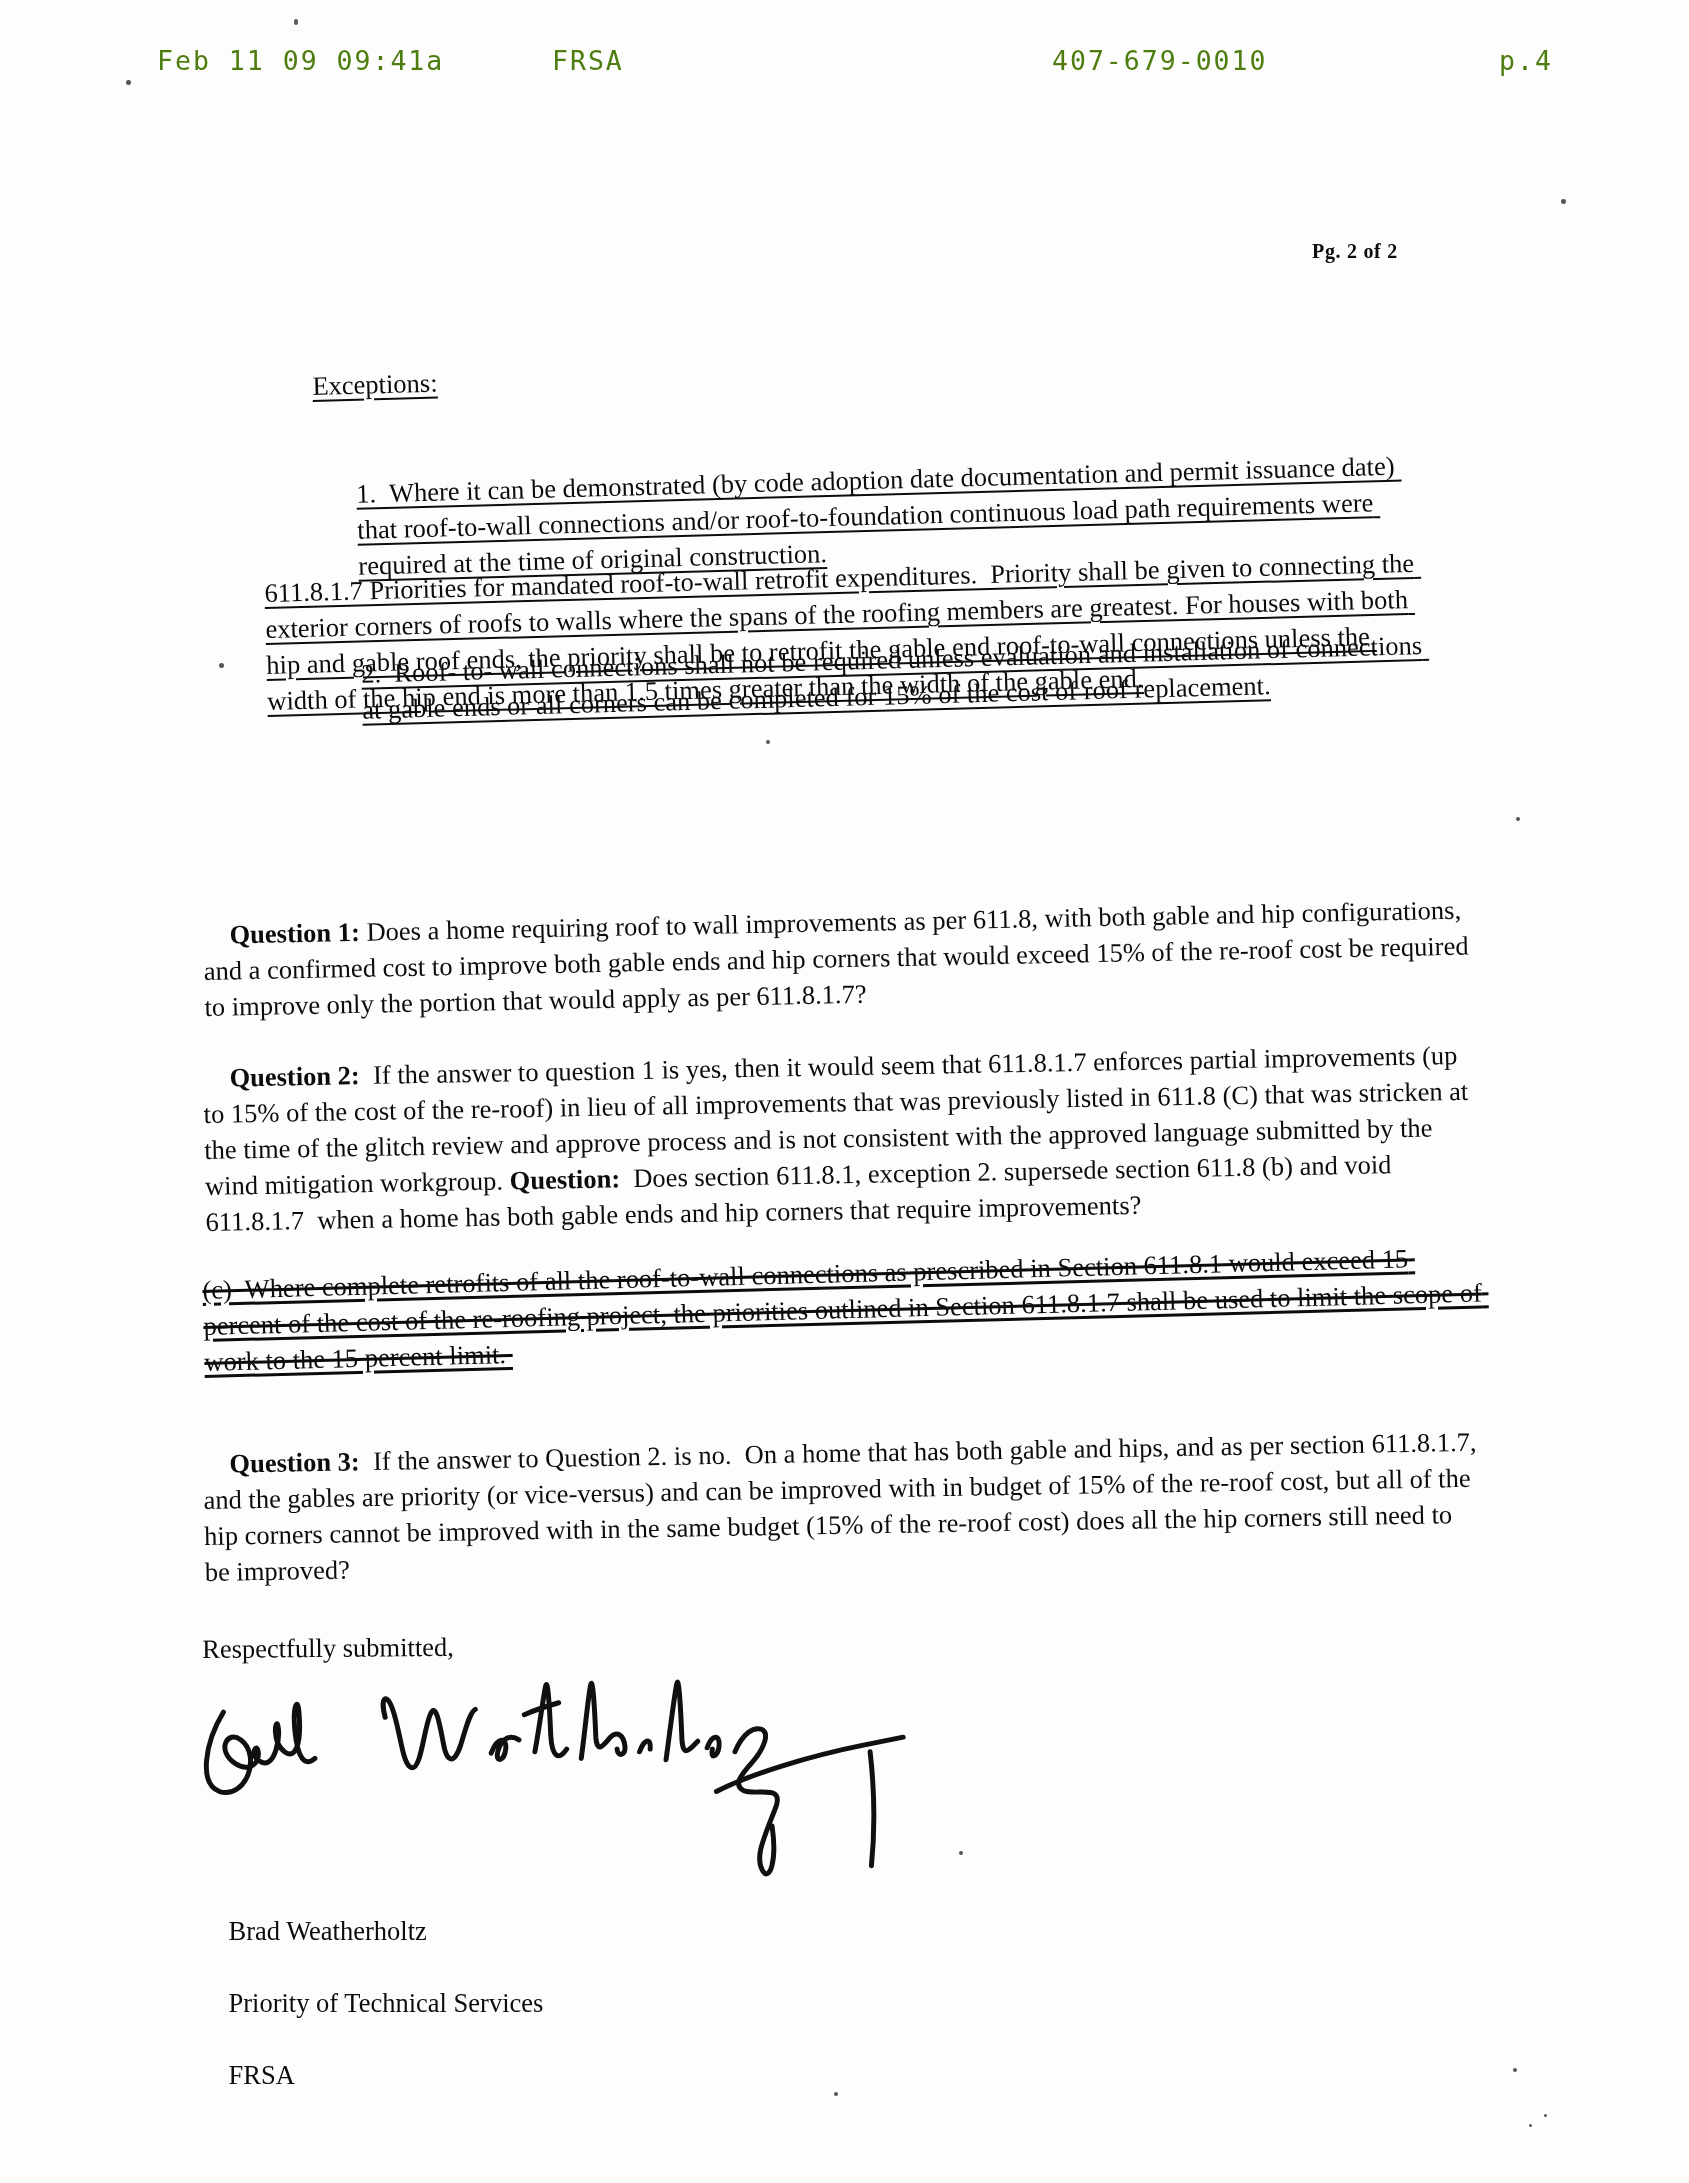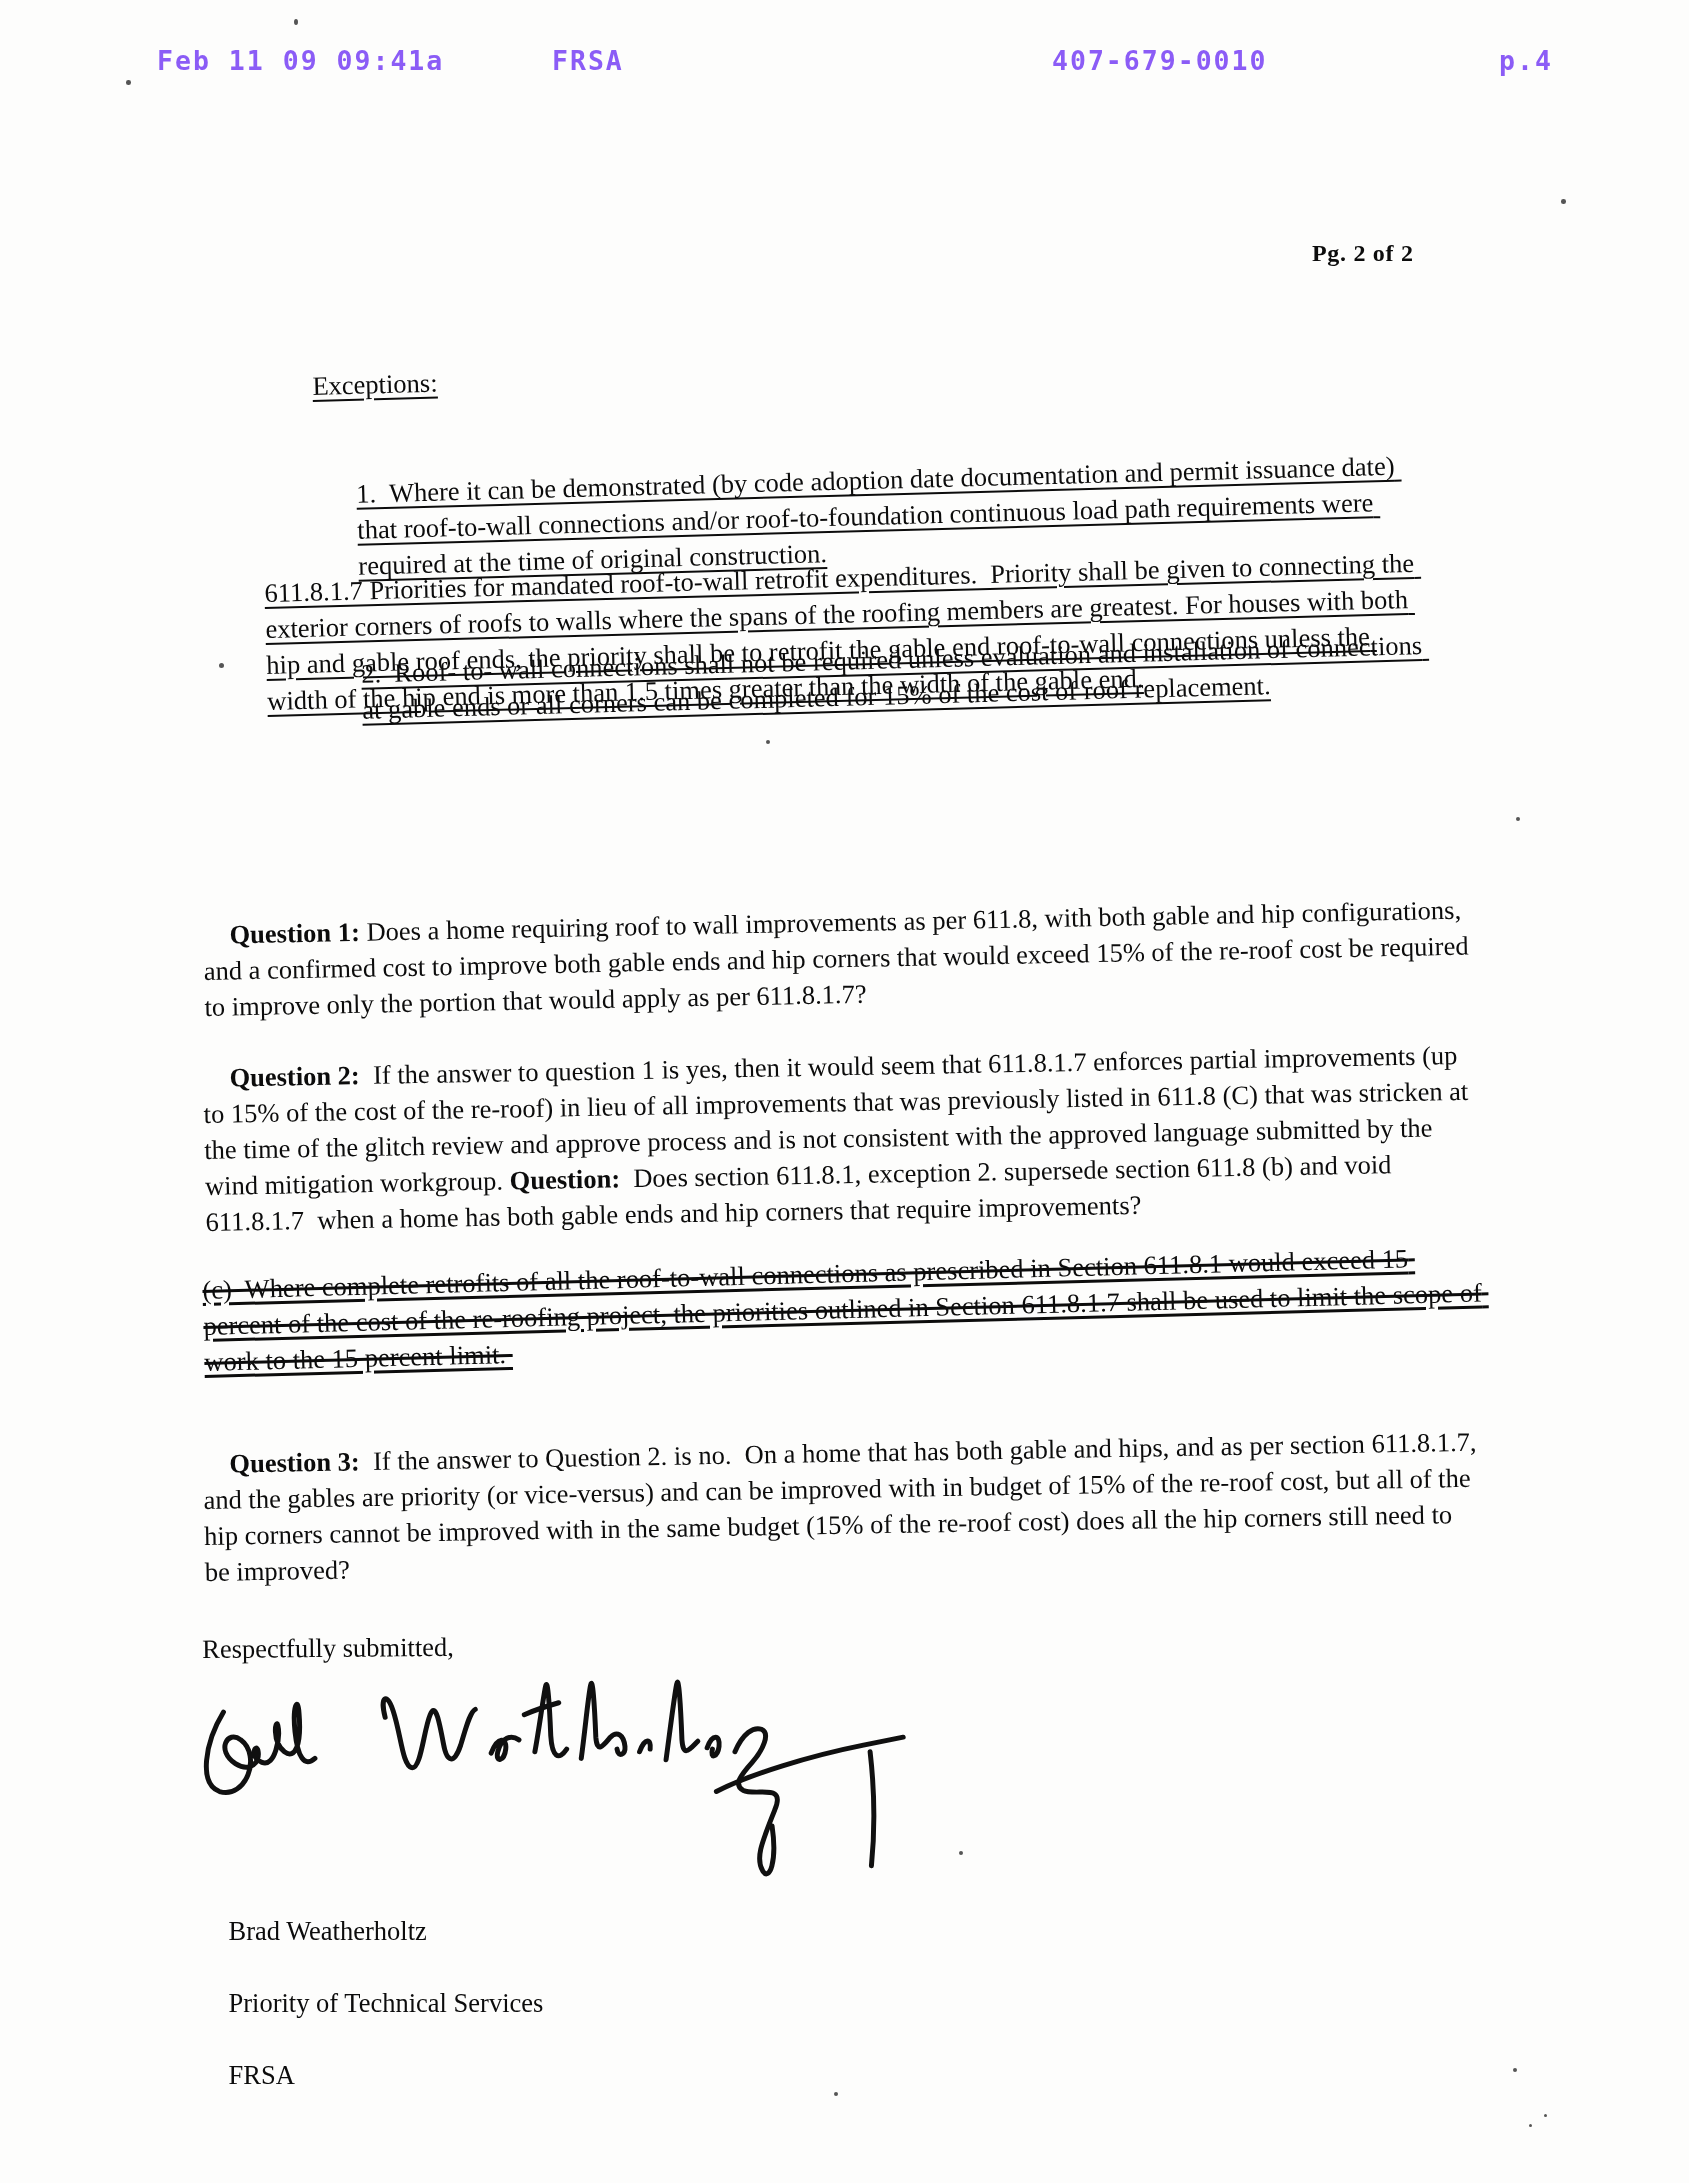--- a/index.html
+++ b/index.html
@@ -8,31 +8,31 @@
     width:1690px;height:2183px;
     background:#fdfdfc;
     font-family:"Liberation Serif", serif;
     color:#0c0c0c;
     overflow:hidden;
   }
   
   .fax-header{
     position:absolute;top:45px;left:0;width:1690px;height:40px;
     font-family:"DejaVu Sans Mono", monospace;
-    font-size:26.5px;letter-spacing:2px;color:#8b5cf6;font-weight:bold;
+    font-size:26.5px;letter-spacing:2px;color:#4d7c0f;font-weight:normal;
   }
   .fax-header span{position:absolute;top:0;white-space:pre;}
   .fh-time{left:157px;}
   .fh-sender{left:552px;}
   .fh-phone{left:1052px;}
   .fh-page{left:1499px;}
 
   .pg-label{
     position:absolute;top:240px;left:1312px;
-    font-size:24px;font-weight:bold;letter-spacing:0.7px;
+    font-size:20px;font-weight:bold;letter-spacing:0.7px;
   }
 
   .para{
     position:absolute;
     font-size:26.5px;line-height:36px;
     white-space:pre-wrap;
     transform-origin:left top;
   }
   .b{font-weight:bold;}
   .u{text-decoration-line:underline;text-decoration-thickness:2.3px;text-underline-offset:4.6px;}

